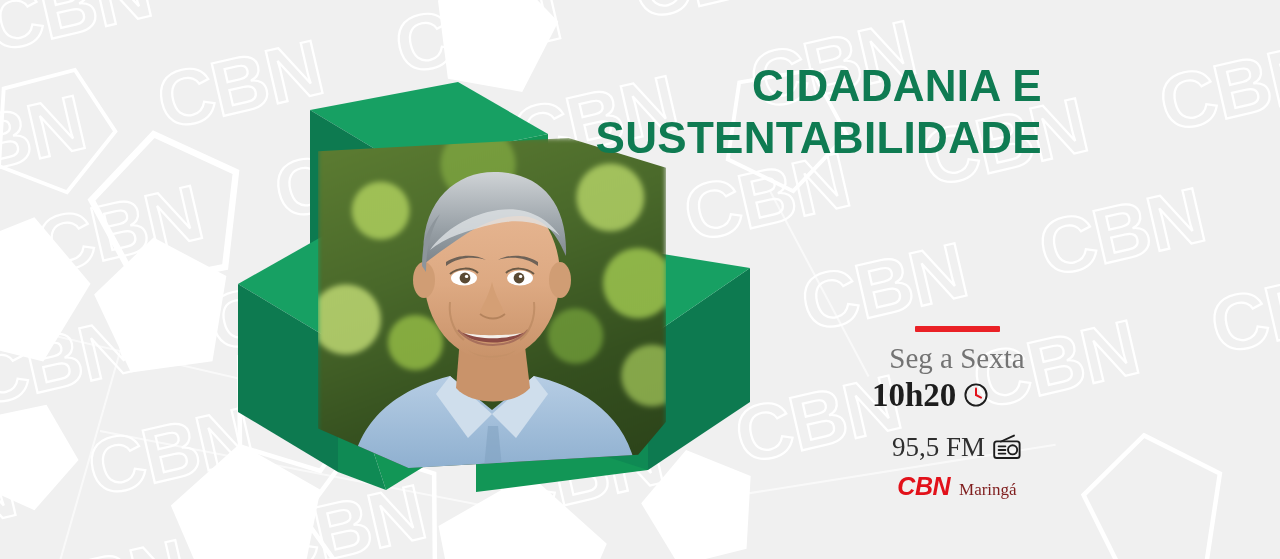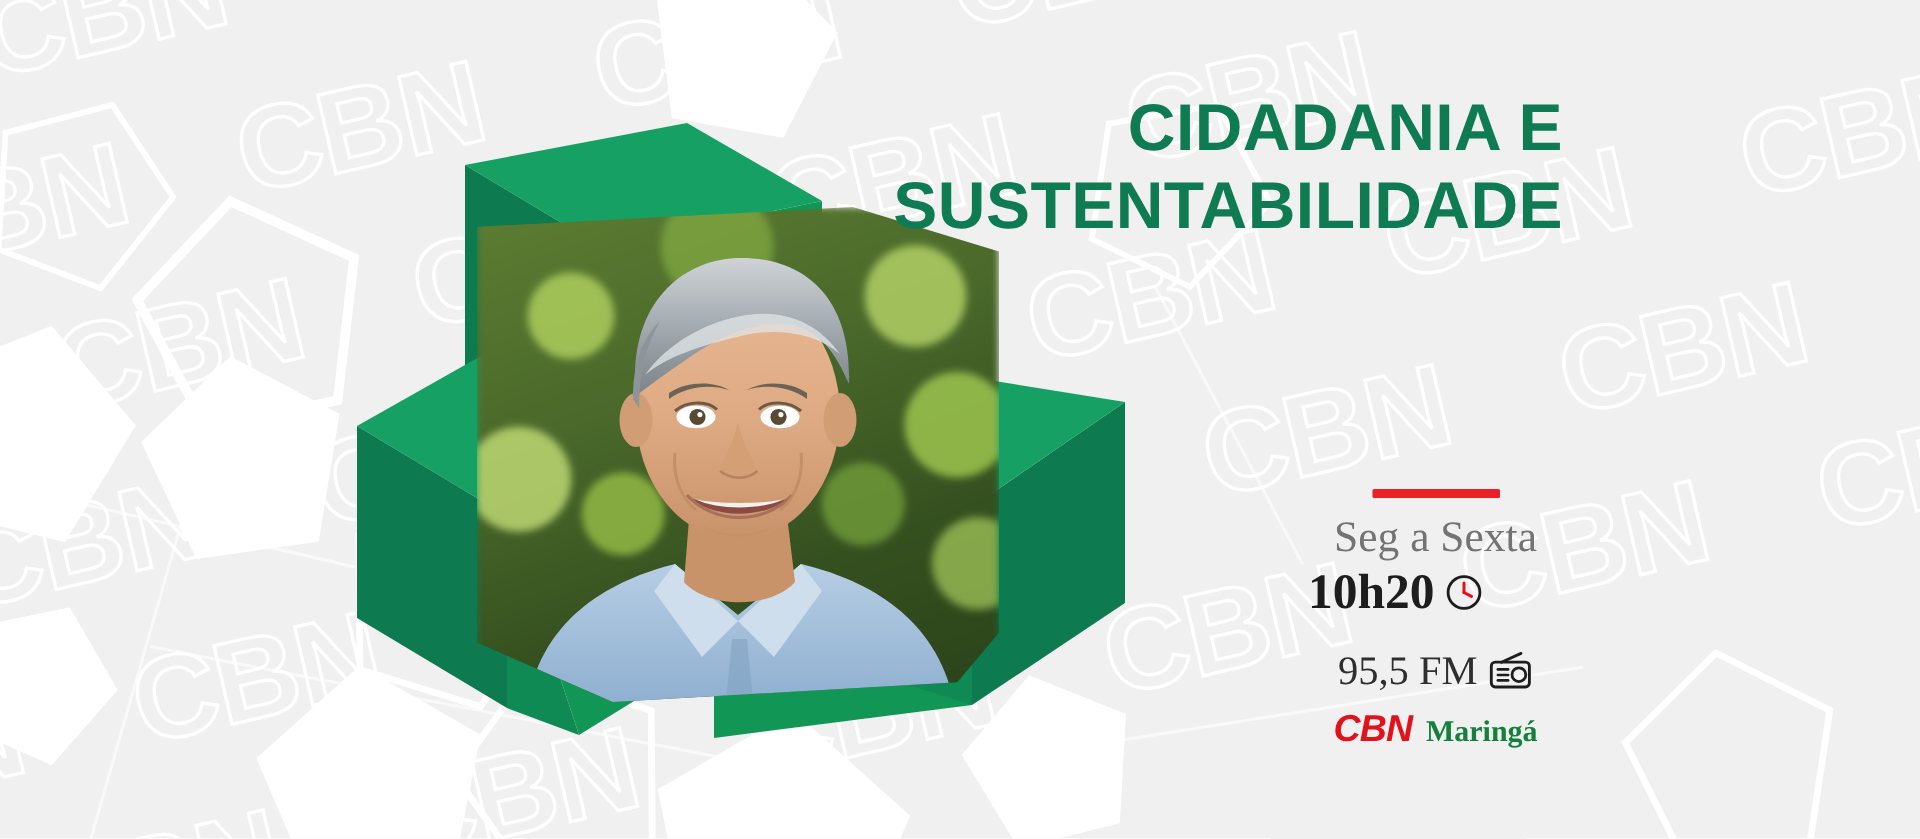--- a/index.html
+++ b/index.html
@@ -177,23 +177,23 @@
   .station-cbn {
     font-family: "Liberation Sans", sans-serif;
     font-weight: 700;
     font-style: italic;
     font-size: 25px;
     letter-spacing: -0.5px;
     color: #e2111a;
   }
   .station-city {
     font-family: "Liberation Serif", serif;
-    font-weight: 700;
-    font-size: 20px;
-    color: #15803d;
+    font-weight: 400;
+    font-size: 17px;
+    color: #7f1d1d;
   }
 </style>
 </head>
 <body>
 
 <div class="banner">
 
   <div class="bg-layer">
 
     <div class="wm-grid">

